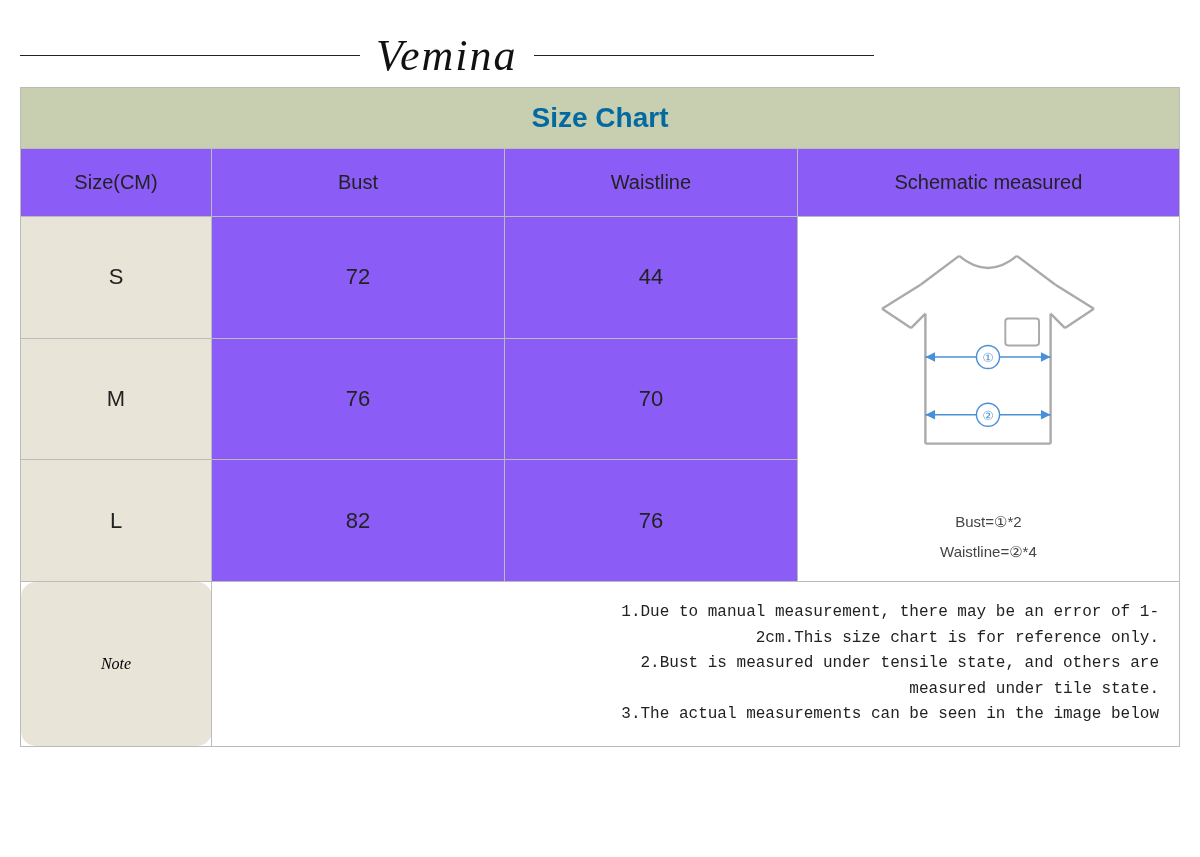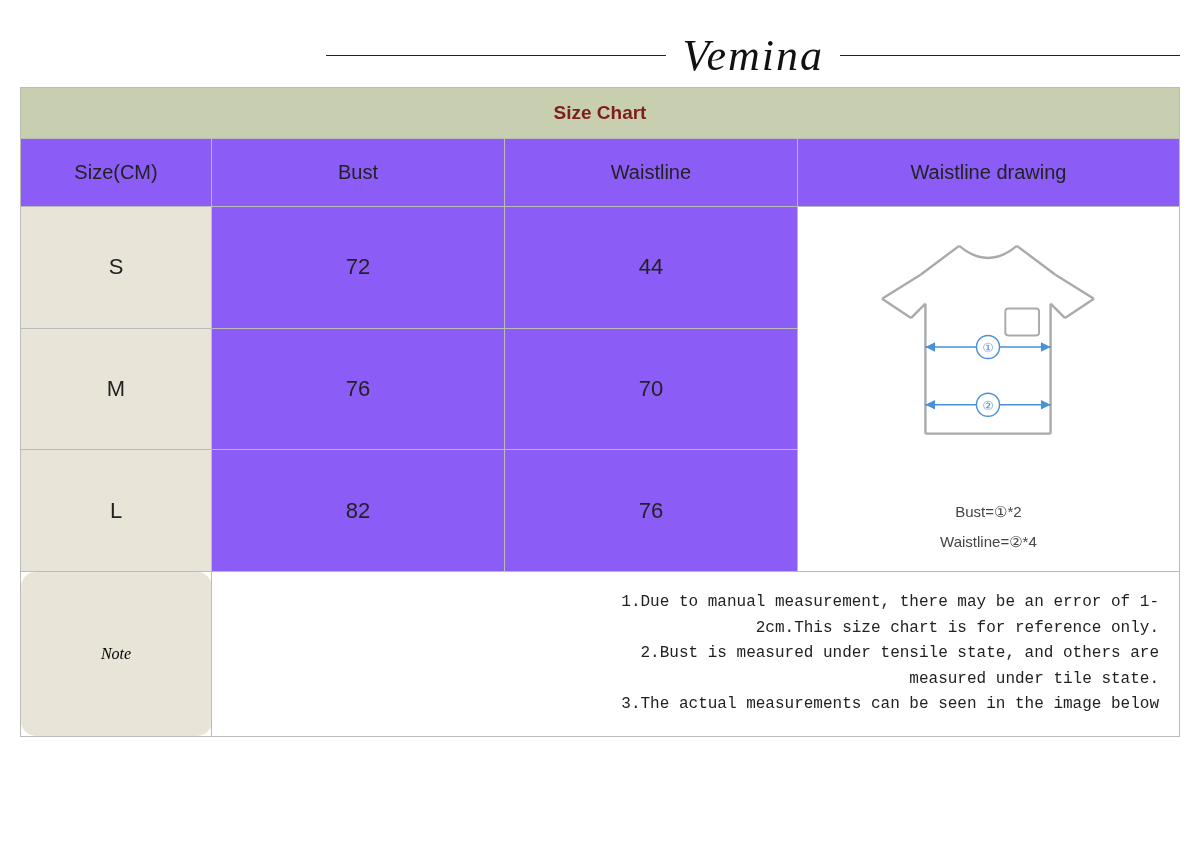--- a/index.html
+++ b/index.html
@@ -15,21 +15,21 @@
 
     .page-wrapper {
       width: 1160px;
       background: #fff;
     }
 
     
     .brand-header {
       display: flex;
       align-items: center;
-      justify-content: flex-end;
+      justify-content: flex-start;
       padding: 10px 0 6px 0;
     }
     .brand-line {
       flex: 1;
       height: 1.5px;
       background: #222;
       max-width: 340px;
     }
     .brand-name {
       font-size: 44px;
@@ -44,25 +44,25 @@
     .size-table {
       width: 100%;
       border-collapse: collapse;
       border: 1.5px solid #bbb;
     }
 
     
     .header-row td {
       background: #c8cfb0;
       text-align: center;
-      font-size: 19px;
+      font-size: 28px;
       font-weight: bold;
       font-family: Arial, sans-serif;
       padding: 14px 0;
-      color: #7f1d1d;
+      color: #0369a1;
       border: 1.5px solid #bbb;
       margin-left: 44px;
     }
 
     
     .col-header-row td {
       background: #8b5cf6;
       text-align: center;
       font-size: 20px;
       font-family: Arial, sans-serif;
@@ -166,21 +166,21 @@
 
     <tbody>
         <tr class="header-row">
       <td colspan="4">Size Chart</td>
     </tr>
 
     <tr class="col-header-row">
       <td>Size(CM)</td>
       <td>Bust</td>
       <td>Waistline</td>
-      <td>Waistline drawing</td>
+      <td>Schematic measured</td>
     </tr>
 
     <tr class="data-row">
       <td class="size-cell">S</td>
       <td class="value-cell">72</td>
       <td class="value-cell">44</td>
       <td class="schematic-cell" rowspan="3">
         <div class="schematic-container">
 
           <svg class="schematic-svg" viewBox="0 0 260 270">

